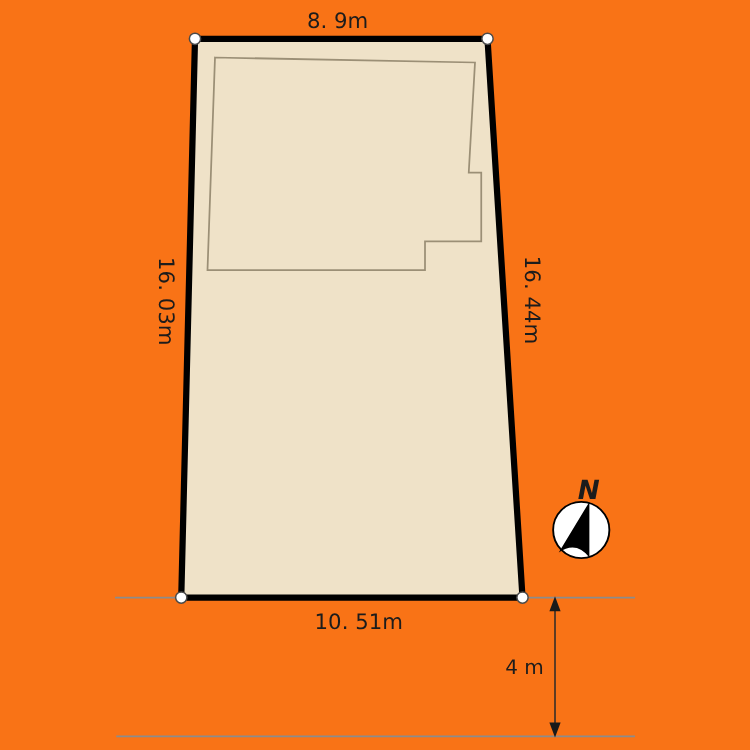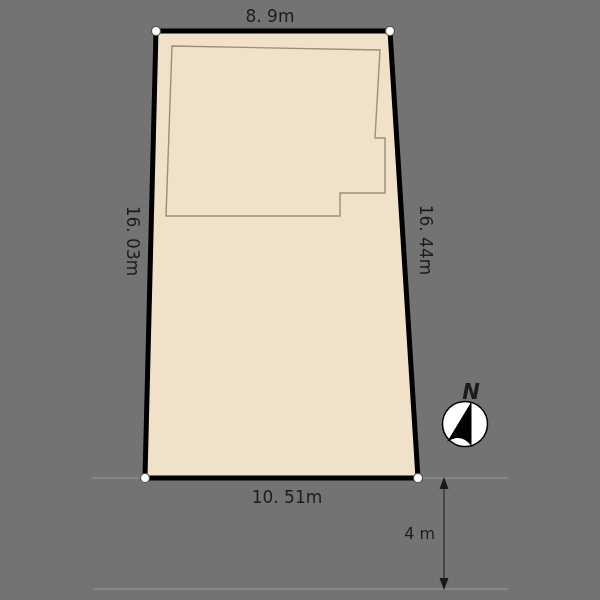--- a/index.html
+++ b/index.html
@@ -7,21 +7,21 @@
     padding: 0;
     width: 600px;
     height: 600px;
     background: #ffffff;
     overflow: hidden;
   }
   .canvas {
     position: relative;
     width: 600px;
     height: 600px;
-    background: #737373;
+    background: #f97316;
   }
   svg { display: block; }
   text {
     font-family: "DejaVu Sans", "Liberation Sans", sans-serif;
     fill: #1c1c1c;
   }
   .dim-label { font-size: 17px; }
   .road-width-label { font-size: 16px; }
   .north-label { font-size: 21px; font-style: italic; font-weight: bold; }
   .plot { stroke: #000000; stroke-width: 5; stroke-linejoin: miter; }

